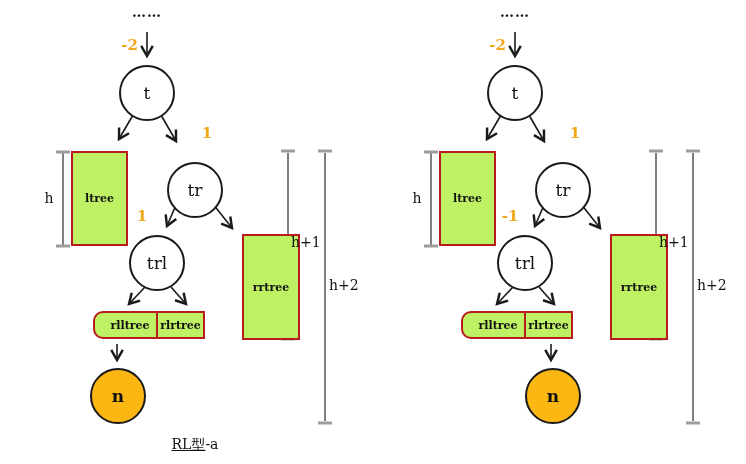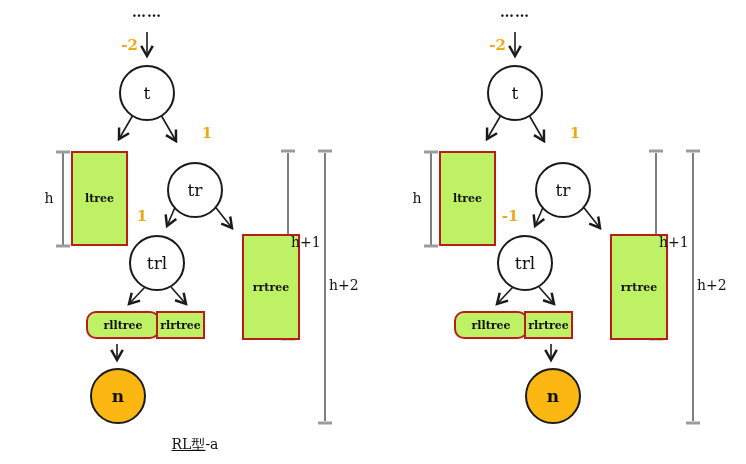--- a/index.html
+++ b/index.html
@@ -25,21 +25,21 @@
   .panel-a .node-n { left:90px; }
   .panel-b .node-n { left:157px; }
 
   .box {
     position:absolute; box-sizing:border-box; border:2px solid #b91c1c; background:#bef264;
     display:flex; align-items:center; justify-content:center;
     font:bold 11px "DejaVu Serif", serif; color:#111; letter-spacing:0;
   }
   .box-ltree   { left:71px;  top:151px; width:57px; height:95px;  }
   .box-rrtree  { left:222px; top:234px; width:58px; height:106px;margin-left:20px; }
-  .box-rlltree { left:86px;  top:311px; width:74px; height:28px;border-radius:10px;  }
+  .box-rlltree { left:93px;  top:311px; width:74px; height:28px;border-radius:10px;  }
   .box-rlrtree { left:156px; top:311px; width:49px; height:28px;  }
 
   .lbl { position:absolute; font:14px "DejaVu Serif", serif; color:#111; line-height:1.2; }
   .dots { left:116px; top:4px; width:62px; text-align:center; font-weight:bold; letter-spacing:1px; }
   .bal { color:#F0A818; font:bold 15px "DejaVu Serif", serif; }
   .bal-root { left:104px; top:36px;  width:34px; text-align:right;  }
   .bal-tr   { left:193px; top:124px; width:28px; text-align:center; }
   .bal-trl  { left:125px; top:207px; width:34px; text-align:center; }
   .h-label  { left:39px;  top:190px; width:20px; text-align:center; }
   .h1-label { left:291px; top:234px; width:32px; text-align:left; }

